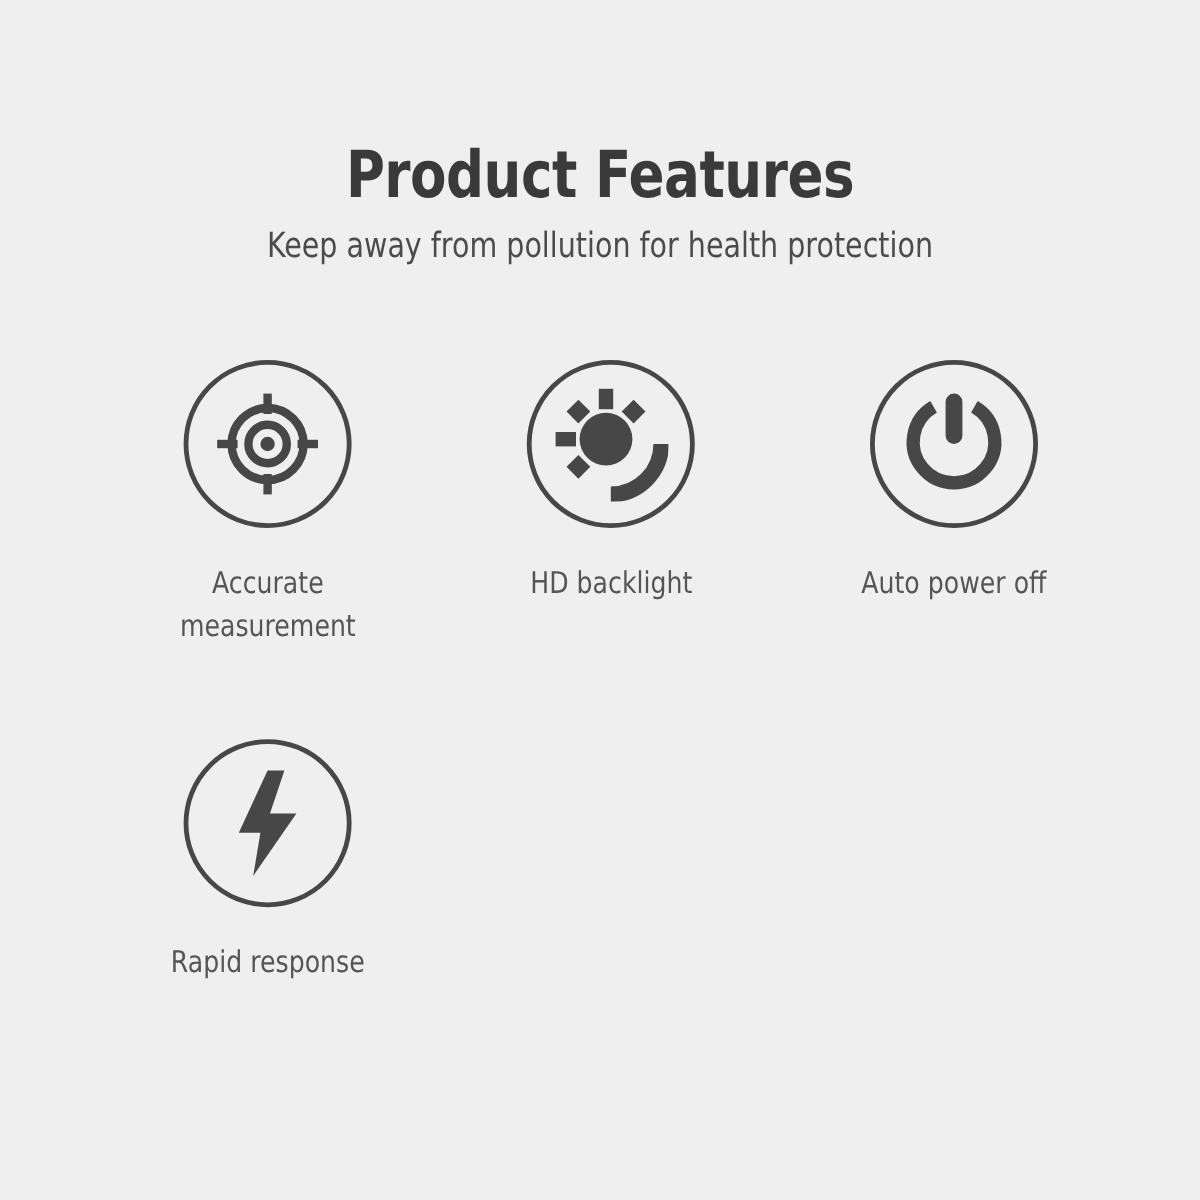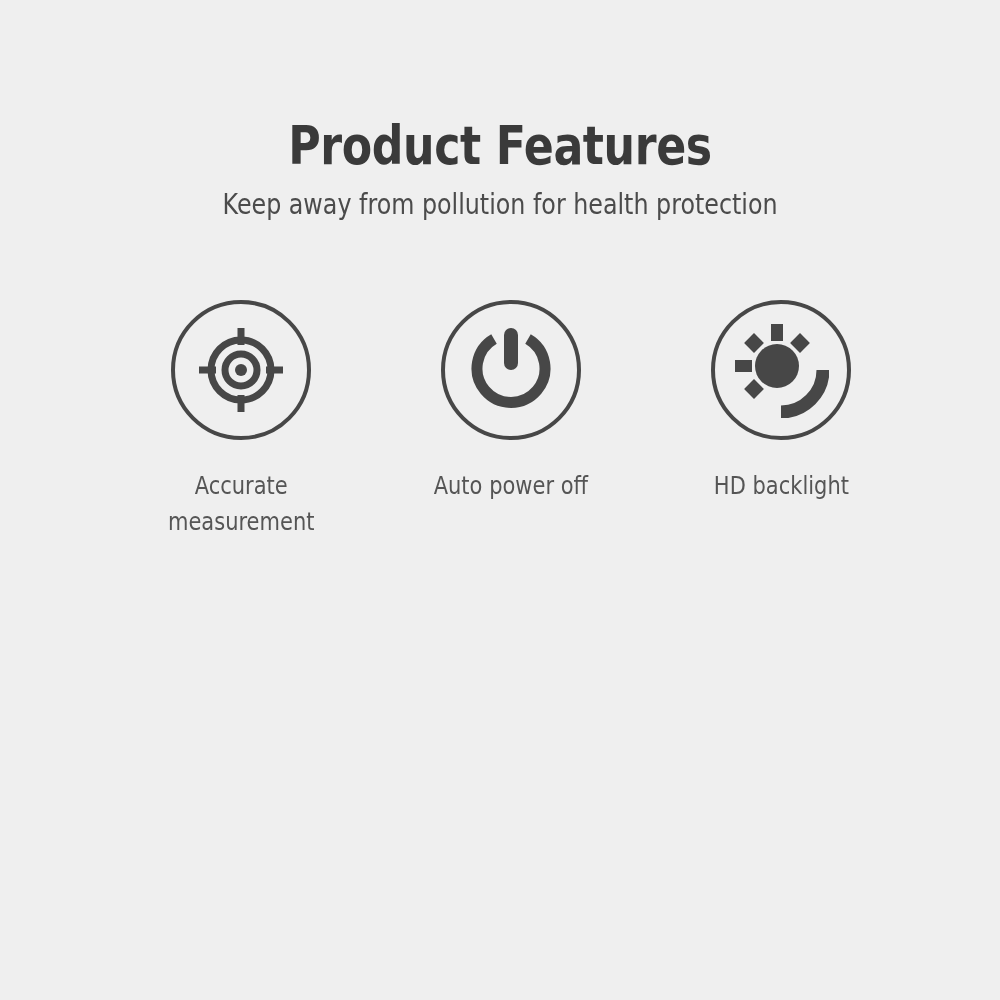--- a/index.html
+++ b/index.html
@@ -48,26 +48,27 @@
     color: #4b4b4b;
     line-height: 1.1;
     transform: scaleX(0.82);
     transform-origin: center top;
   }
 
   
   .features {
     position: absolute;
     top: 300px;
-    left: 106px;
+    left: 88px;
     width: 810px;
     display: grid;
     grid-template-columns: repeat(3, 270px);
     grid-template-rows: 300px 300px;
     justify-items: center;
+    gap: 16px;
   }
   .feature {
     width: 270px;
     display: flex;
     flex-direction: column;
     align-items: center;
   }
   .icon-circle {
     width: 140px;
     height: 140px;
@@ -124,39 +125,47 @@
       </div>
       <div class="feature-label">Accurate
 measurement</div>
     </div>
 
 
 
     <div class="feature">
       <div class="icon-circle">
         <svg width="96" height="96" viewBox="0 0 96 96">
-          <path d="M31 17 A34 34 0 1 0 65 17" fill="none" stroke="#474747" stroke-width="11" stroke-linecap="butt"></path>
-          <rect x="41" y="6" width="14" height="42" rx="7" fill="#474747"></rect>
-        </svg>
-      </div>
-      <div class="feature-label">Auto power off</div>
-    </div>
-
-    <div class="feature">
-      <div class="icon-circle">
-        <svg width="96" height="96" viewBox="0 0 96 96">
           <circle cx="44" cy="44" r="22" fill="#474747"></circle>
           <g fill="#474747">
             <rect x="38" y="2" width="12" height="17"></rect>
             <rect x="2" y="38" width="17" height="12"></rect>
             <rect x="14" y="14" width="14" height="14" transform="rotate(45 21 21)"></rect>
             <rect x="60" y="14" width="14" height="14" transform="rotate(45 67 21)"></rect>
             <rect x="14" y="60" width="14" height="14" transform="rotate(45 21 67)"></rect>
           </g>
           <path d="M90 48 A42 42 0 0 1 48 90" fill="none" stroke="#474747" stroke-width="13"></path>
         </svg>
       </div>
       <div class="feature-label">HD backlight</div>
     </div>
 
+    <div class="feature">
+      <div class="icon-circle">
+        <svg width="96" height="96" viewBox="0 0 96 96">
+          <path d="M31 17 A34 34 0 1 0 65 17" fill="none" stroke="#474747" stroke-width="11" stroke-linecap="butt"></path>
+          <rect x="41" y="6" width="14" height="42" rx="7" fill="#474747"></rect>
+        </svg>
+      </div>
+      <div class="feature-label">Auto power off</div>
+    </div>
+
+    <div class="feature">
+      <div class="icon-circle">
+        <svg width="96" height="96" viewBox="0 0 96 96">
+          <path d="M48 4 L24 56 L42 56 L36 92 L72 40 L50 40 L62 4 Z" fill="#474747"></path>
+        </svg>
+      </div>
+      <div class="feature-label">Rapid response</div>
+    </div>
 
   </div>
 </div>
 
 </body></html>

